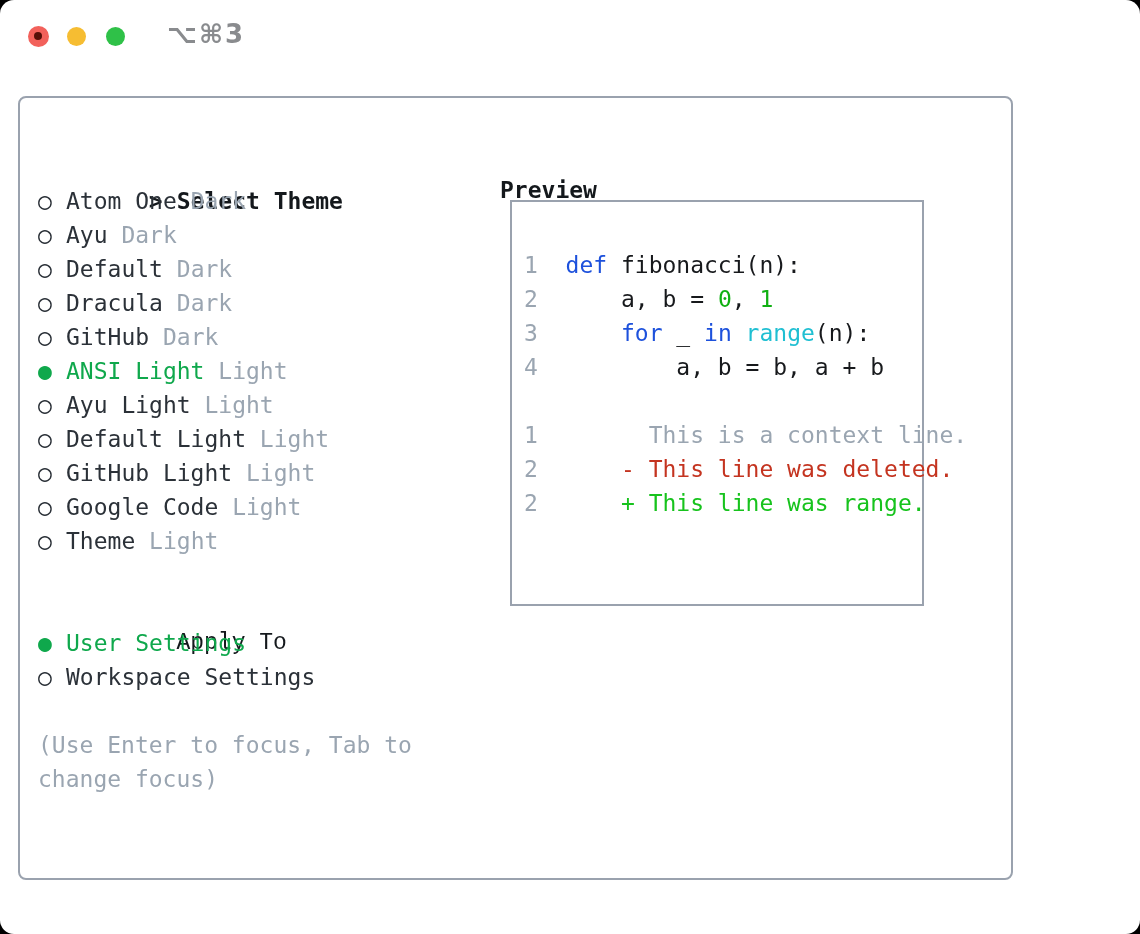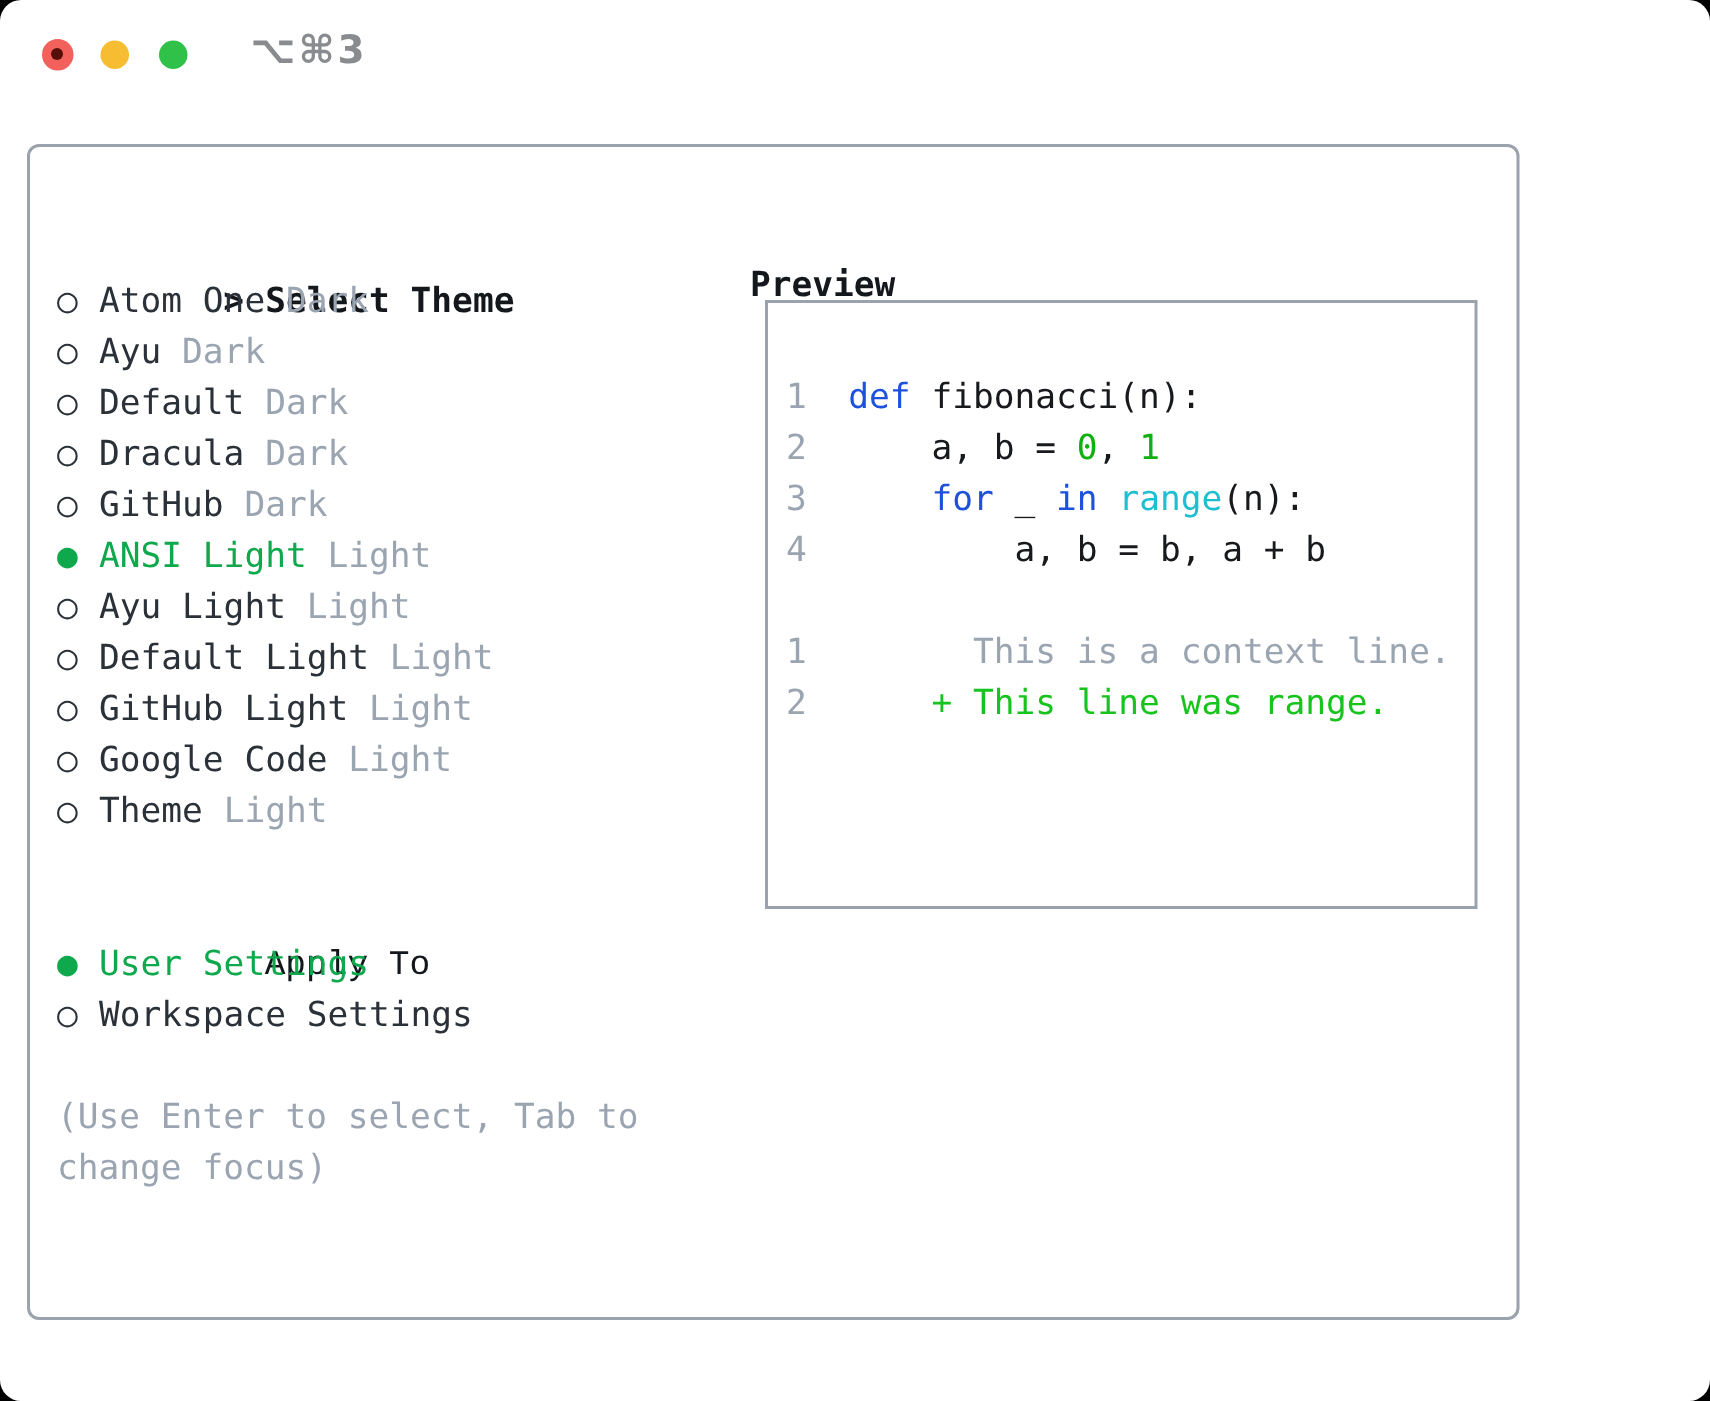--- a/index.html
+++ b/index.html
@@ -43,21 +43,21 @@
   .row.applyto{color:var(--heading);font-family:Liberation Mono, monospace;}
   .row.blank{height:34px;}
   .hint{color:var(--gray);}
   .hint div{height:34px;line-height:34px;white-space:pre;}
   
   .preview-heading{
     position:absolute;left:500px;top:150px;height:34px;line-height:34px;
     font-size:23px;font-weight:bold;color:var(--heading);margin-top:23px;
   }
   .preview-box{
-    position:absolute;left:510px;top:200px;width:475px;height:406px;
+    position:absolute;left:510px;top:200px;width:414px;height:406px;
     border:2px solid var(--border);box-sizing:border-box;
     padding:46px 12px 0 12px;background:var(--bg);
   }
   .code-line{height:34px;line-height:34px;white-space:pre;font-size:23px;}
   .sp-num{color:var(--gray);}
   .sp-fg{color:var(--fg);}
   .sp-kw{color:var(--kw);}
   .sp-fn{color:var(--fn);text-align:center;}
   .sp-lit{color:var(--lit);}
   .sp-ctx{color:var(--gray);}
@@ -101,30 +101,31 @@
       <div class="row blank"></div>
       <div class="row applyto">
         <span class="marker"></span><span>Apply To</span>
       </div>
       <div id="apply-list">
           <div class="row item selected"><span class="marker">●</span><span>User Settings</span></div>
           <div class="row item"><span class="marker">○</span><span>Workspace Settings</span></div>
         </div>
       <div class="row blank"></div>
       <div class="hint">
-        <div>(Use Enter to select, Tab to</div>
+        <div>(Use Enter to focus, Tab to</div>
         <div>change focus)</div>
       </div>
     </div>
 
     <div class="preview-heading">Preview</div>
     <div class="preview-box" id="preview-box">
         <div class="code-line"><span class="sp-num">1  </span><span class="sp-kw">def</span><span class="sp-fg"> fibonacci(n):</span></div>
         <div class="code-line"><span class="sp-num">2  </span><span class="sp-fg">    a, b = </span><span class="sp-lit">0</span><span class="sp-fg">, </span><span class="sp-lit">1</span></div>
         <div class="code-line"><span class="sp-num">3  </span><span class="sp-fg">    </span><span class="sp-kw">for</span><span class="sp-fg"> _ </span><span class="sp-kw">in</span><span class="sp-fg"> </span><span class="sp-fn">range</span><span class="sp-fg">(n):</span></div>
         <div class="code-line"><span class="sp-num">4  </span><span class="sp-fg">        a, b = b, a + b</span></div>
         <div class="code-line"></div>
         <div class="code-line"><span class="sp-num">1  </span><span class="sp-ctx">      This is a context line.</span></div>
+        <div class="code-line"><span class="sp-num">2  </span><span class="sp-del">    - This line was deleted.</span></div>
         <div class="code-line"><span class="sp-num">2  </span><span class="sp-add">    + This line was range.</span></div>
       </div>
 
   </div>
 </div>
 
 </body></html>

